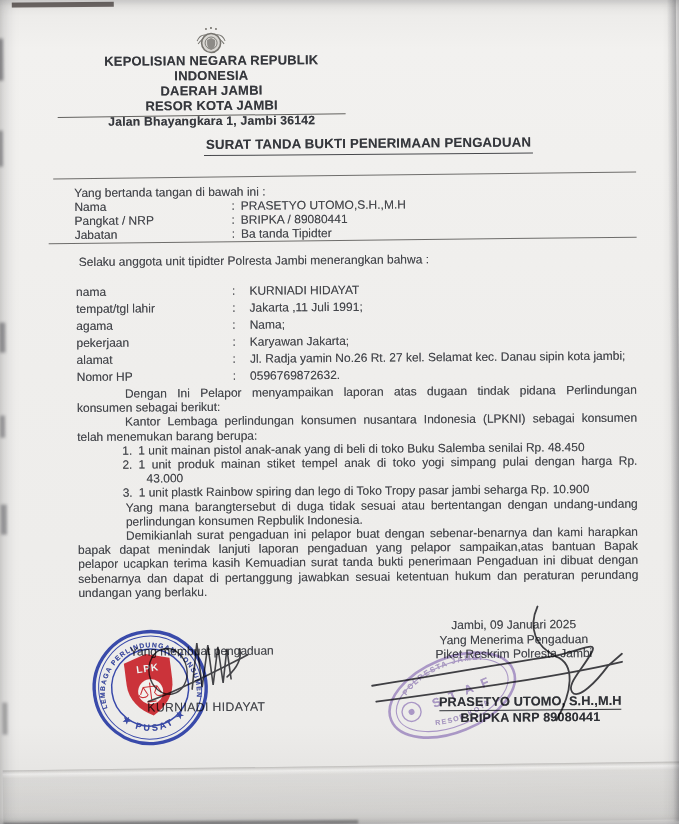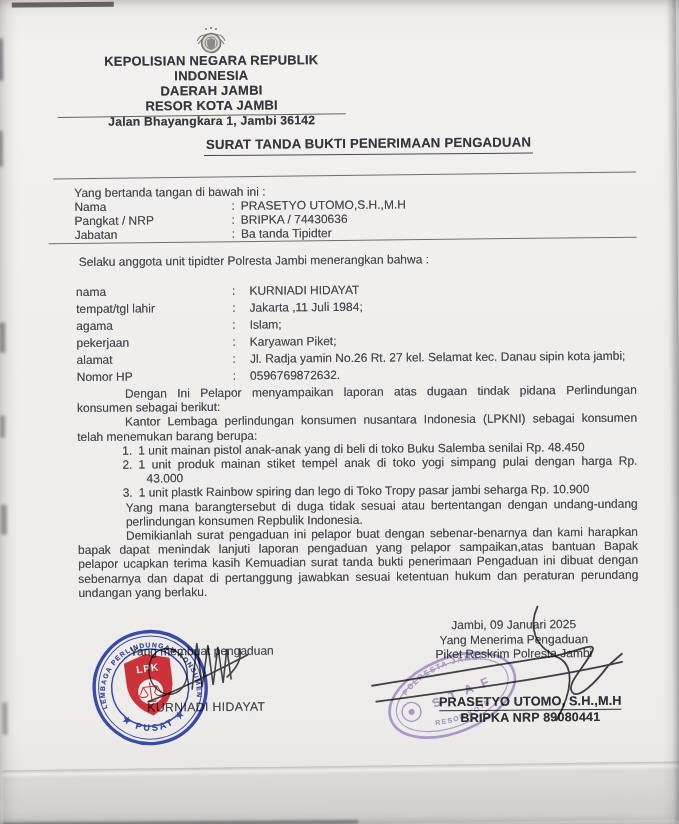--- a/index.html
+++ b/index.html
@@ -132,21 +132,21 @@
     <div class="officer">
       <div>Yang bertanda tangan di bawah ini  :</div>
       <div class="row">
         <div class="lbl">Nama</div>
         <div>:</div>
         <div class="val">PRASETYO UTOMO,S.H.,M.H</div>
       </div>
       <div class="row">
         <div class="lbl">Pangkat / NRP</div>
         <div>:</div>
-        <div class="val">BRIPKA / 74430636</div>
+        <div class="val">BRIPKA / 89080441</div>
       </div>
       <div class="row">
         <div class="lbl">Jabatan</div>
         <div>:</div>
         <div class="val">Ba tanda Tipidter</div>
       </div>
     </div>
 
     <div class="rule rule2"></div>
 
@@ -154,31 +154,31 @@
 
     <div class="reporter">
       <div class="row">
         <div class="lbl">nama</div>
         <div>:</div>
         <div class="val">KURNIADI HIDAYAT</div>
       </div>
       <div class="row">
         <div class="lbl">tempat/tgl lahir</div>
         <div>:</div>
-        <div class="val">Jakarta ,11 Juli 1984;</div>
+        <div class="val">Jakarta ,11 Juli 1991;</div>
       </div>
       <div class="row">
         <div class="lbl">agama</div>
         <div>:</div>
-        <div class="val">Islam;</div>
+        <div class="val">Nama;</div>
       </div>
       <div class="row">
         <div class="lbl">pekerjaan</div>
         <div>:</div>
-        <div class="val">Karyawan Piket;</div>
+        <div class="val">Karyawan Jakarta;</div>
       </div>
       <div class="row">
         <div class="lbl">alamat</div>
         <div>:</div>
         <div class="val">Jl. Radja yamin No.26 Rt. 27 kel. Selamat kec. Danau sipin kota jambi;</div>
       </div>
       <div class="row">
         <div class="lbl">Nomor HP</div>
         <div>:</div>
         <div class="val">0596769872632.</div>

